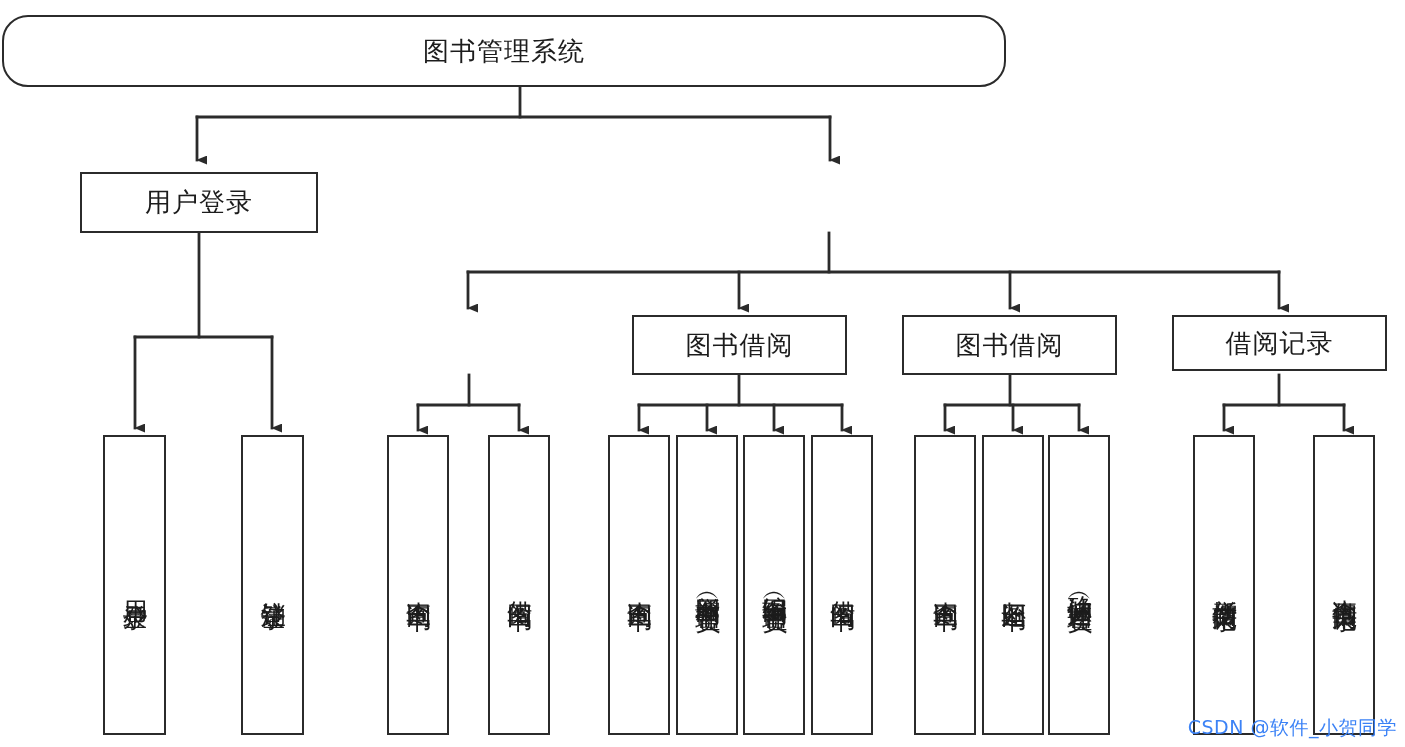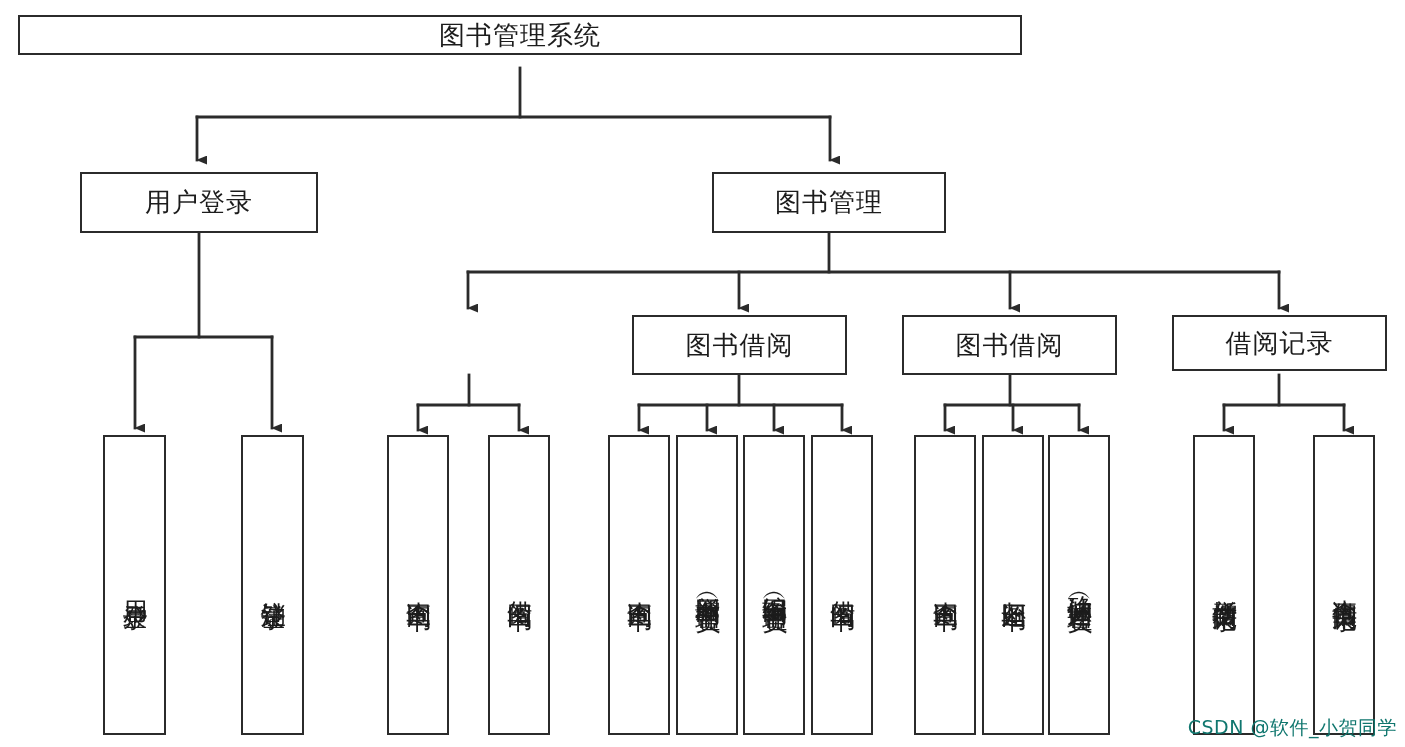--- a/index.html
+++ b/index.html
@@ -55,21 +55,21 @@
     letter-spacing: 2px;
     color: #1c1c1c;
     white-space: nowrap;
     text-align: center;
   }
   #watermark {
     position: absolute;
     right: 8px;
     bottom: 6px;
     font-size: 19px;
-    color: #0f766e;
+    color: #3b82f6;
     letter-spacing: 0.5px;
     white-space: nowrap;
     user-select: none;
   }
 </style>
 </head>
 <body>
 
 <div id="diagram-root">
 
@@ -118,29 +118,26 @@
       <line x1="1079" y1="405" x2="1079" y2="430" marker-end="url(#arrowhead)"></line>
 
       <line x1="1279" y1="375" x2="1279" y2="405"></line>
       <line x1="1224" y1="405" x2="1344" y2="405"></line>
       <line x1="1224" y1="405" x2="1224" y2="430" marker-end="url(#arrowhead)"></line>
       <line x1="1344" y1="405" x2="1344" y2="430" marker-end="url(#arrowhead)"></line>
 
     </g>
   </svg>
 
-  <div class="node" style="left:18px; top:15px; width:1004px; height:40px;">
+  <div class="node" style="left:2px; top:15px; width:1004px; height:72px;border-radius:26px;">
     <span class="label-h">图书管理系统</span>
   </div>
 
   <div class="node" style="left:80px; top:172px; width:238px; height:61px;">
     <span class="label-h">用户登录</span>
-  </div>
-  <div class="node" style="left:712px; top:172px; width:234px; height:61px;">
-    <span class="label-h">图书管理</span>
   </div>
 
   <div class="node" style="left:632px; top:315px; width:215px; height:60px;">
     <span class="label-h">图书借阅</span>
   </div>
   <div class="node" style="left:902px; top:315px; width:215px; height:60px;">
     <span class="label-h">图书借阅</span>
   </div>
   <div class="node" style="left:1172px; top:315px; width:215px; height:56px;">
     <span class="label-h">借阅记录</span>

